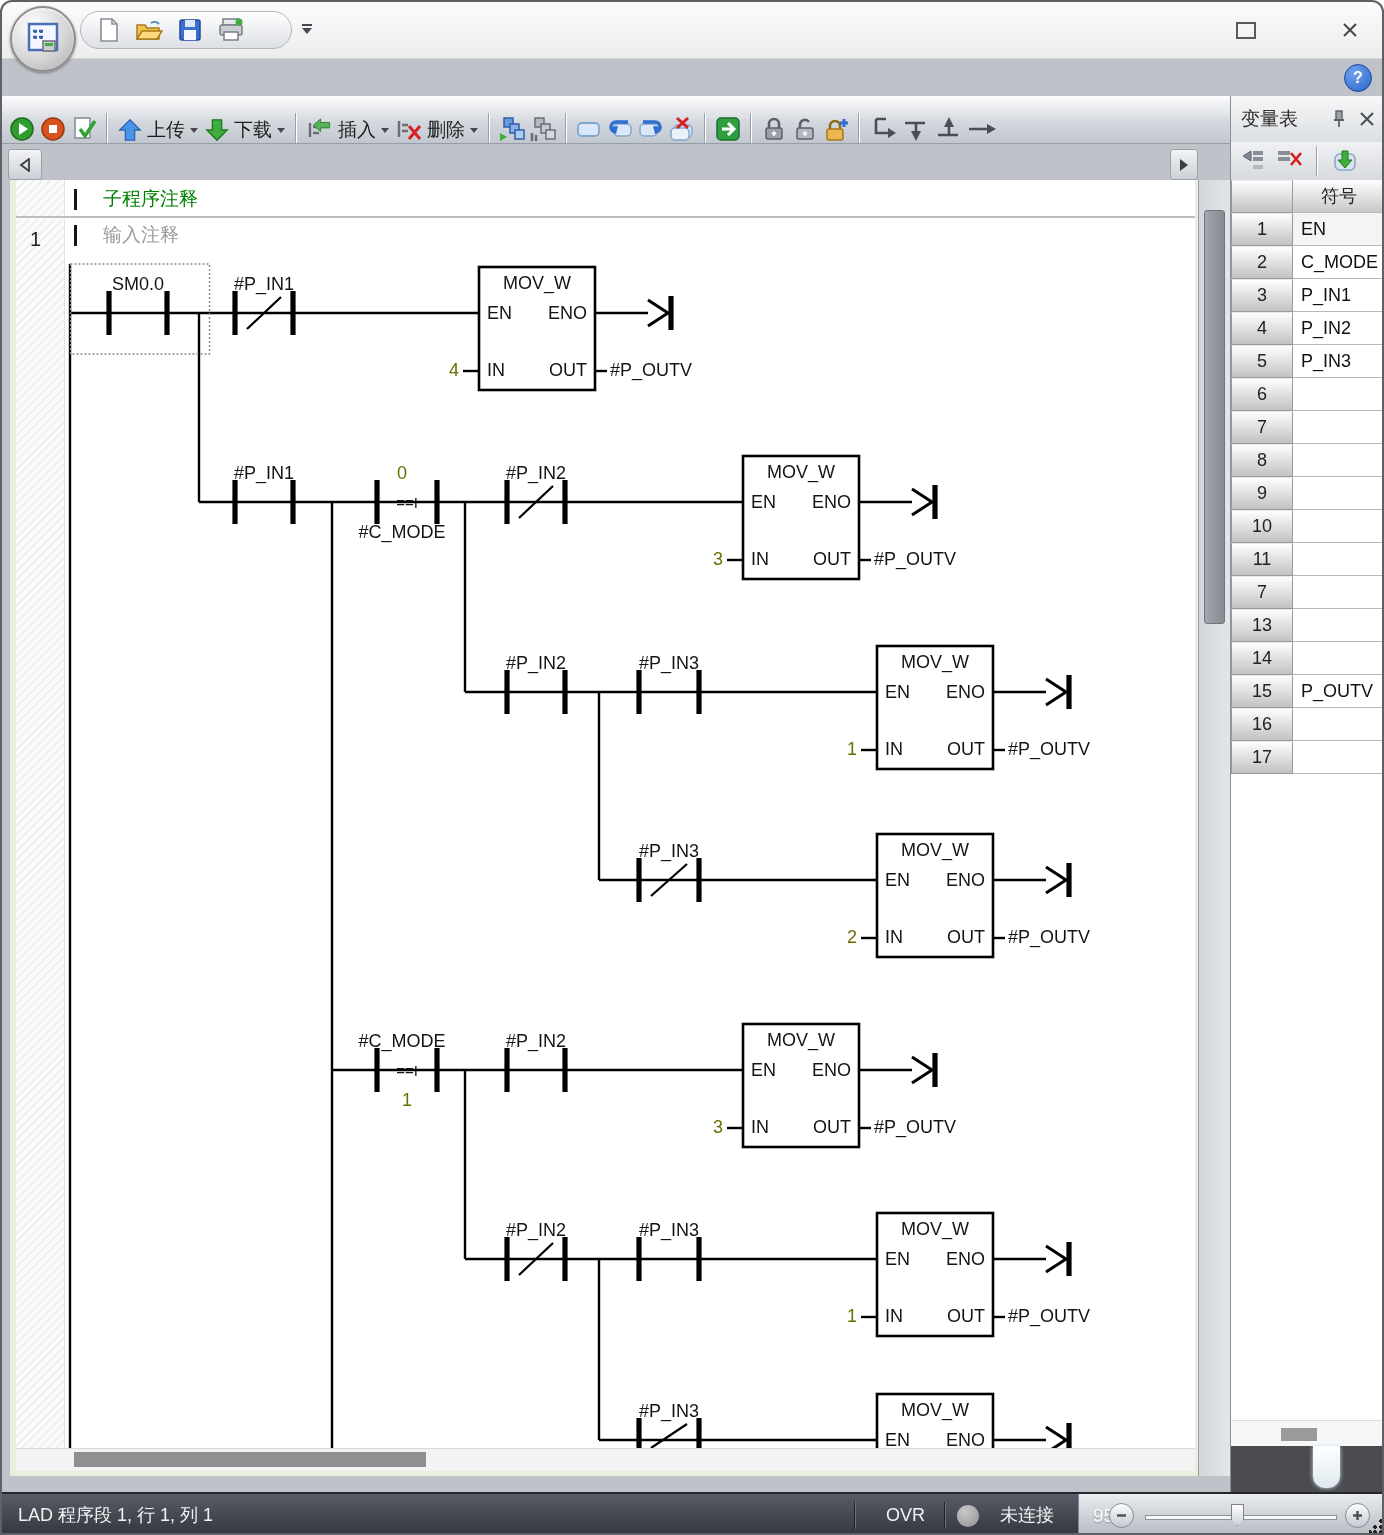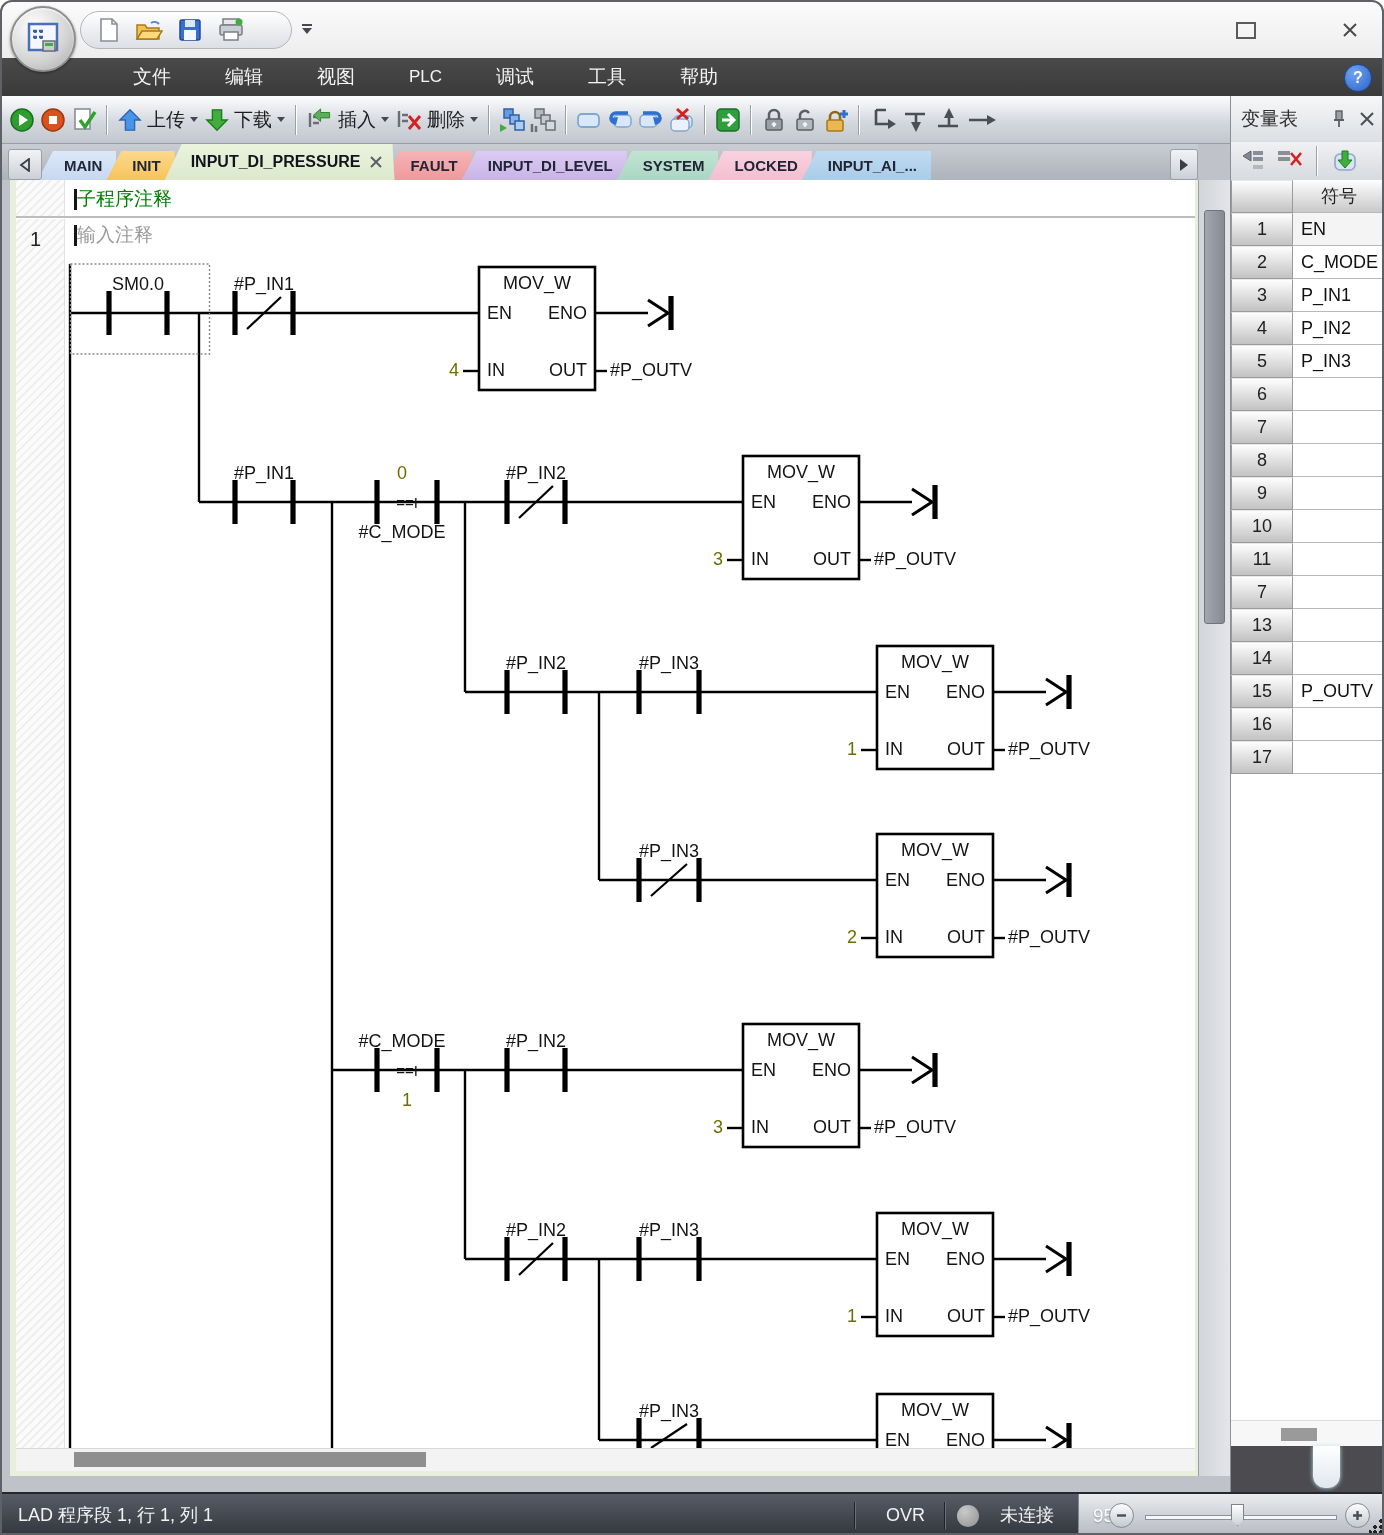--- a/index.html
+++ b/index.html
@@ -30,21 +30,21 @@
   .menubar{position:absolute;left:0;top:56px;width:100%;height:38px;background:linear-gradient(#4a4a4a,#3a3a3a);
            display:flex;align-items:center;padding-left:104px;box-sizing:border-box;}
   .menu-item{font-size:19px;color:#f4f4f4;padding:0 27px;height:38px;line-height:38px;}
   .menu-item.latin{font-size:17px;}
   .help-orb{position:absolute;right:10px;top:62px;width:26px;height:26px;border-radius:50%;
             background:radial-gradient(circle at 35% 30%,#6fa3ef,#2b63c9);border:1px solid #164a9e;
             color:#fff;font-size:16px;font-weight:bold;display:flex;align-items:center;justify-content:center;}
   
   .toolbar{position:absolute;left:0;top:94px;width:1228px;height:48px;
            background:linear-gradient(#fdfdfe,#d4d8de 55%,#c2c7cf);border-bottom:1px solid #979da6;
-           display:flex;align-items:center;padding-left:6px;box-sizing:border-box;gap:3px;overflow:hidden;}
+           display:flex;align-items:flex-end;padding-left:6px;box-sizing:border-box;gap:3px;overflow:hidden;}
   .tsep{width:1px;height:30px;background:#9aa0a8;border-right:1px solid #fff;margin:0 5px;flex:0 0 auto;}
   .tbtn{display:flex;align-items:center;gap:5px;font-size:19px;color:#1d1d1d;padding:0 2px;flex:0 0 auto;}
   .ti{display:flex;align-items:center;justify-content:center;flex:0 0 auto;}
   
   .tabstrip{position:absolute;left:0;top:142px;width:1196px;height:36px;
             background:linear-gradient(#c9cdd3,#adb3bb);display:flex;align-items:flex-end;padding-left:46px;
             box-sizing:border-box;}
   .tab{height:29px;display:flex;align-items:center;font-size:15px;font-weight:bold;color:#202636;
        clip-path:polygon(15px 0,100% 0,100% 100%,0 100%);margin-left:-10px;
        padding:0 14px 0 26px;white-space:nowrap;}
@@ -58,21 +58,21 @@
               border:1px solid #9aa0a8;border-radius:3px;display:flex;align-items:center;justify-content:center;}
   .ts-left{left:6px;top:147px;}
   .ts-right{left:1168px;top:147px;width:26px;}
   
   .editor-frame{position:absolute;left:8px;top:178px;width:1188px;height:1296px;background:#e9efda;}
   .canvas{position:absolute;left:6px;top:0;width:1179px;height:1268px;background:#ffffff;overflow:hidden;}
   .gutter{position:absolute;left:0;top:0;width:48px;height:1268px;
           background:repeating-linear-gradient(135deg,#efefef 0 2px,#fbfbfb 2px 6px);
           border-right:1px solid #e2e2e2;}
   .net-num{position:absolute;left:14px;top:48px;font-size:20px;color:#222;}
-  .comment-row{position:absolute;left:58px;display:flex;align-items:center;gap:0;}
+  .comment-row{position:absolute;left:58px;display:flex;align-items:center;gap:26px;}
   .cbar{width:3px;height:21px;background:#151515;}
   .c-green{color:#008000;font-size:19px;}
   .c-gray{color:#9b9b9b;font-size:19px;}
   .net-sep{position:absolute;left:0;top:36px;width:1179px;height:0;border-top:2px solid #bdbdbd;border-bottom:1px solid #ffffff;}
   #ladsvg{position:absolute;left:48px;top:72px;}
   #ladsvg text{font-family:"Liberation Sans",sans-serif;font-size:18px;fill:#141414;}
   #ladsvg .lv{fill:#6e6e00;}
   #ladsvg .op{font-size:15px;}
   .wire{stroke:#000;stroke-width:2.4;fill:none;}
   .bar{stroke:#000;stroke-width:5.2;}
@@ -181,29 +181,20 @@
     <div class="win-btn btn-max">
         <div class="max-glyph"></div>
       </div>
     <div class="win-btn btn-close">
       <svg width="18" height="18" viewBox="0 0 18 18">
         <path d="M3 3 L15 15 M15 3 L3 15" stroke="#4a4a4a" stroke-width="2"></path>
       </svg>
     </div>
   </div>
 
-  <div class="menubar">
-    <div class="menu-item">文件</div>
-    <div class="menu-item">编辑</div>
-    <div class="menu-item">视图</div>
-    <div class="menu-item latin">PLC</div>
-    <div class="menu-item">调试</div>
-    <div class="menu-item">工具</div>
-    <div class="menu-item">帮助</div>
-  </div>
   <div class="help-orb">?</div>
 
   <div class="toolbar">
     <div class="ti">
       <svg width="28" height="28" viewBox="0 0 28 28">
           <circle cx="14" cy="14" r="11" fill="#2f9e2f" stroke="#1c6e1c" stroke-width="1.5"></circle>
           <polygon points="11,8 20,14 11,20" fill="#fff"></polygon>
         </svg>
     </div>
     <div class="ti">
@@ -344,35 +335,20 @@
         </svg>
     </div>
     <div class="ti">
       <svg width="30" height="28" viewBox="0 0 30 28">
           <path d="M2 14 h18" fill="none" stroke="#4a4f57" stroke-width="2.6"></path>
           <polygon points="20,9 29,14 20,19" fill="#4a4f57"></polygon>
         </svg>
     </div>
   </div>
 
-  <div class="tabstrip">
-    <div class="tab t-main">MAIN</div>
-    <div class="tab t-init">INIT</div>
-    <div class="tab active t-act">
-      <span>INPUT_DI_PRESSURE</span>
-      <svg width="26" height="14" viewBox="0 0 26 14">
-          <path d="M10 2 L20 12 M20 2 L10 12" stroke="#5a5f68" stroke-width="2"></path>
-        </svg>
-    </div>
-    <div class="tab t-fault">FAULT</div>
-    <div class="tab t-dilevel">INPUT_DI_LEVEL</div>
-    <div class="tab t-system">SYSTEM</div>
-    <div class="tab t-locked">LOCKED</div>
-    <div class="tab t-ai">INPUT_AI_...</div>
-  </div>
   <div class="tab-scroll ts-left">
     <svg width="12" height="14" viewBox="0 0 12 14">
         <polygon points="10,1 2,7 10,13" fill="none" stroke="#3a3f47" stroke-width="1.8"></polygon>
       </svg>
   </div>
   <div class="tab-scroll ts-right">
     <svg width="12" height="14" viewBox="0 0 12 14">
         <polygon points="2,1 10,7 2,13" fill="#3a3f47"></polygon>
       </svg>
   </div>

